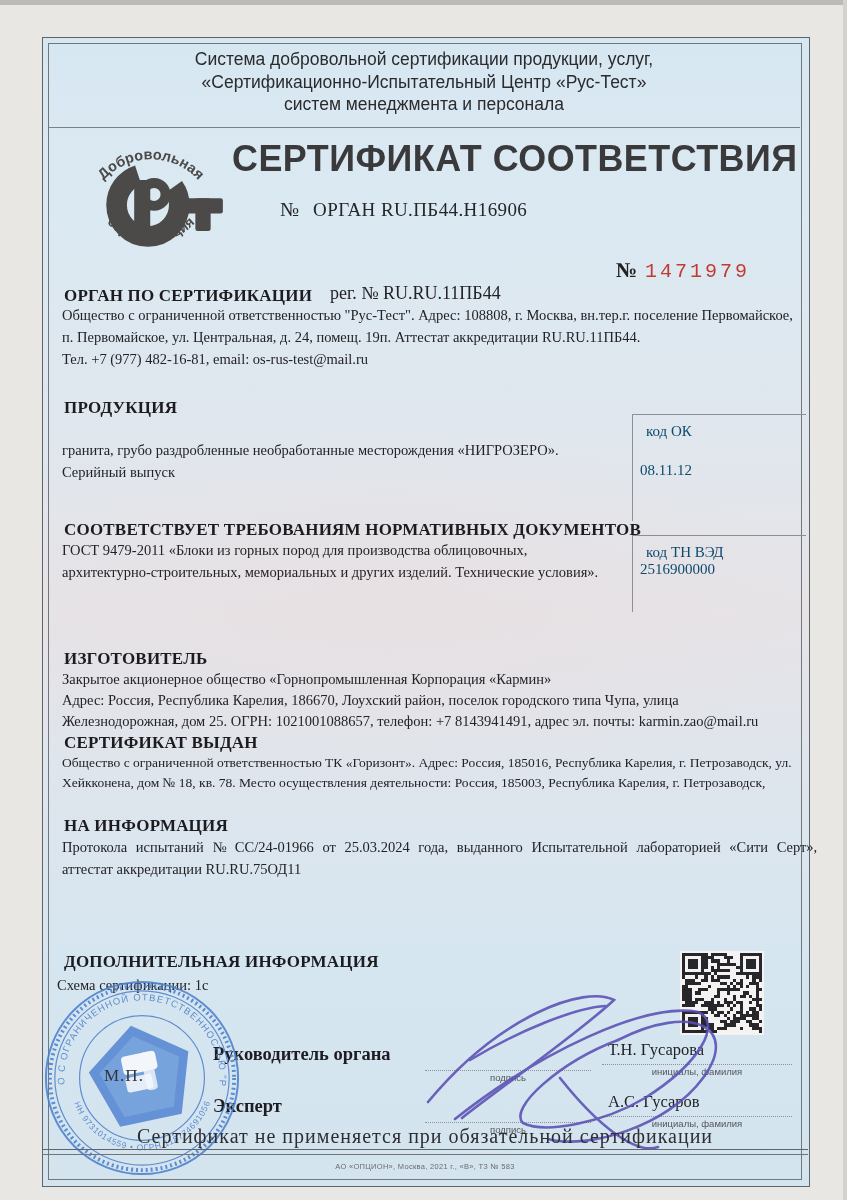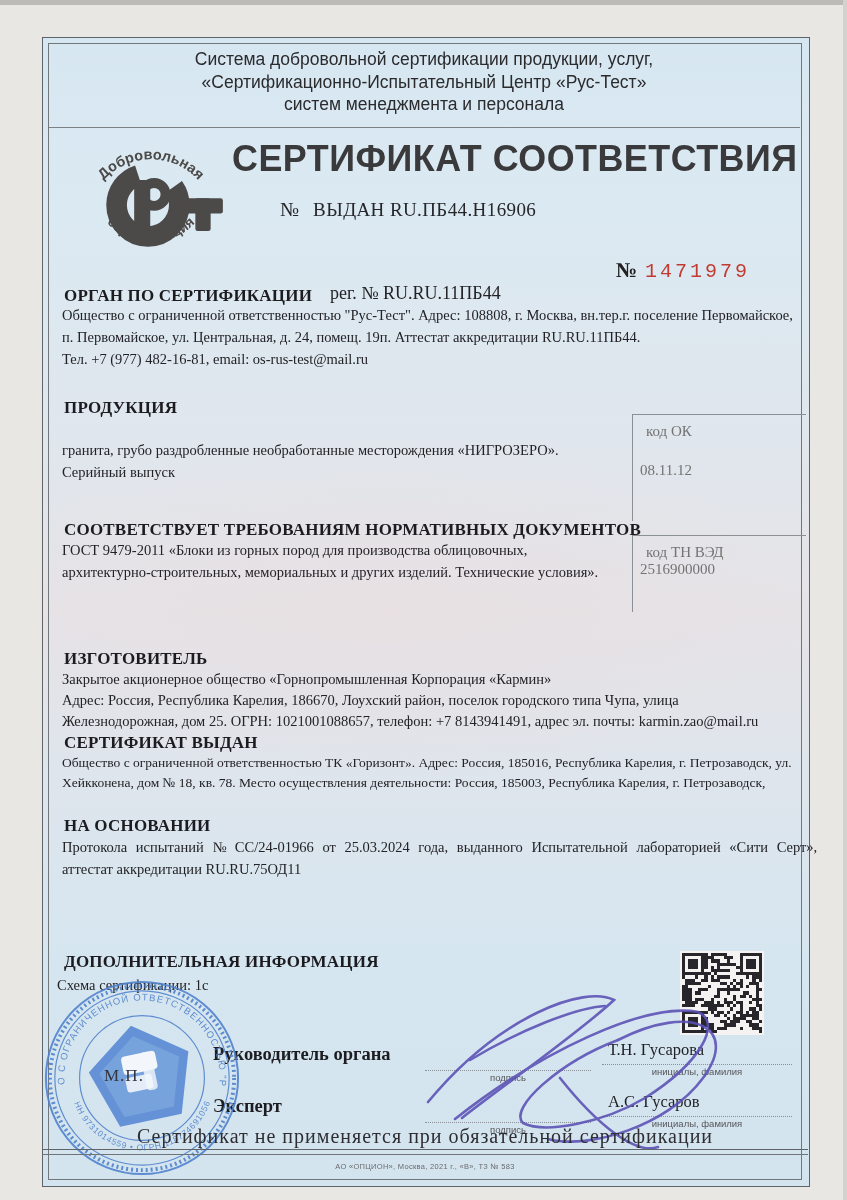--- a/index.html
+++ b/index.html
@@ -36,21 +36,21 @@
   .blank-row{position:absolute;left:616px;top:258px;font-size:21px;white-space:nowrap;}
   .blank-row .nsign{font-weight:600;color:#222;}
   .blank-row .red{font-family:"Liberation Mono",monospace;font-size:20px;letter-spacing:3px;
       color:#c23b32;margin-left:8px;}
 
   .sec-title{position:absolute;font-weight:700;font-size:17px;color:#1c1c20;letter-spacing:.2px;white-space:nowrap;}
   .sec-line{position:absolute;font-size:14.5px;color:#232327;white-space:nowrap;}
   .reg-line{position:absolute;font-size:18px;color:#232327;white-space:nowrap;}
 
   .code-box{position:absolute;left:632px;width:173px;border-top:1px solid #8a9096;border-left:1px solid #8a9096;
-      font-size:15px;color:#737373;}
+      font-size:15px;color:#0c4a6e;}
   .code-box .cb-label{padding:8px 0 0 13px;}
   .code-box .cb-value{padding:0 0 0 7px;}
 
   .addl-scheme{position:absolute;left:57px;top:977px;font-size:14.5px;color:#232327;}
 
   .qr{position:absolute;left:680px;top:951px;width:84px;height:84px;background:#f4f3f1;
       display:grid;grid-template-rows:repeat(25,1fr);grid-template-columns:repeat(25,1fr);padding:2px;box-sizing:border-box;}
   .qr i{background:#27262a;display:block;}
 
   .sig-role{position:absolute;left:213px;font-weight:700;font-size:18.5px;color:#1d1d21;white-space:nowrap;}
@@ -106,21 +106,21 @@
       <rect x="78" y="60" width="21" height="66" rx="5" fill="#4c4a48"></rect>
       <circle cx="104" cy="79" r="15" fill="none" stroke="#4c4a48" stroke-width="13"></circle>
       <rect x="141" y="84" width="53" height="20" rx="3" fill="#4c4a48"></rect>
       <rect x="158" y="84" width="20" height="43" rx="3" fill="#4c4a48"></rect>
     </g>
   </svg>
 
   <div class="doc-title">СЕРТИФИКАТ СООТВЕТСТВИЯ</div>
 
   <div class="certno-row">
-    <span>№</span><span class="num">ВЫДАН RU.ПБ44.Н16906</span>
+    <span>№</span><span class="num">ОРГАН RU.ПБ44.Н16906</span>
   </div>
 
 
   <div class="blank-row">
     <span class="nsign">№</span><span class="red">1471979</span>
   </div>
 
   <div class="sec-title" style="left:64px;top:286px;">ОРГАН ПО СЕРТИФИКАЦИИ</div>
   <div class="reg-line" style="left:330px;top:283px;">рег. № RU.RU.11ПБ44</div>
   <div class="sec-line" style="left:62px;top:307px;">Общество с ограниченной ответственностью "Рус-Тест". Адрес: 108808, г. Москва, вн.тер.г. поселение Первомайское,</div>
@@ -145,21 +145,21 @@
 
   <div class="sec-title" style="left:64px;top:649px;">ИЗГОТОВИТЕЛЬ</div>
   <div class="sec-line" style="left:62px;top:671px;">Закрытое акционерное общество «Горнопромышленная Корпорация «Кармин»</div>
   <div class="sec-line" style="left:62px;top:692px;">Адрес: Россия, Республика Карелия, 186670, Лоухский район, поселок городского типа Чупа, улица</div>
   <div class="sec-line" style="left:62px;top:713px;">Железнодорожная, дом  25. ОГРН: 1021001088657, телефон: +7 8143941491, адрес эл. почты: karmin.zao@mail.ru</div>
 
   <div class="sec-title" style="left:64px;top:733px;">СЕРТИФИКАТ ВЫДАН</div>
   <div class="sec-line" style="left:62px;top:755px;font-size:13.5px;">Общество с ограниченной ответственностью ТК «Горизонт». Адрес: Россия, 185016, Республика Карелия, г. Петрозаводск, ул.</div>
   <div class="sec-line" style="left:62px;top:775px;font-size:13.5px;">Хейкконена, дом № 18, кв. 78. Место осуществления деятельности: Россия, 185003, Республика Карелия, г. Петрозаводск,</div>
 
-  <div class="sec-title" style="left:64px;top:816px;">НА ОСНОВАНИИ</div>
+  <div class="sec-title" style="left:64px;top:816px;">НА ИНФОРМАЦИЯ</div>
   <div class="sec-line" style="left:62px;top:839px;word-spacing:5px;">Протокола испытаний № СС/24-01966 от 25.03.2024 года, выданного Испытательной лабораторией «Сити Серт»,</div>
   <div class="sec-line" style="left:62px;top:861px;">аттестат аккредитации  RU.RU.75ОД11</div>
 
   <div class="sec-title" style="left:64px;top:952px;">ДОПОЛНИТЕЛЬНАЯ ИНФОРМАЦИЯ</div>
   <div class="addl-scheme">Схема сертификации:   1с</div>
   <div class="qr">
       <i style="grid-row:1;grid-column:1"></i>
       <i style="grid-row:1;grid-column:2"></i>
       <i style="grid-row:1;grid-column:3"></i>
       <i style="grid-row:1;grid-column:4"></i>

